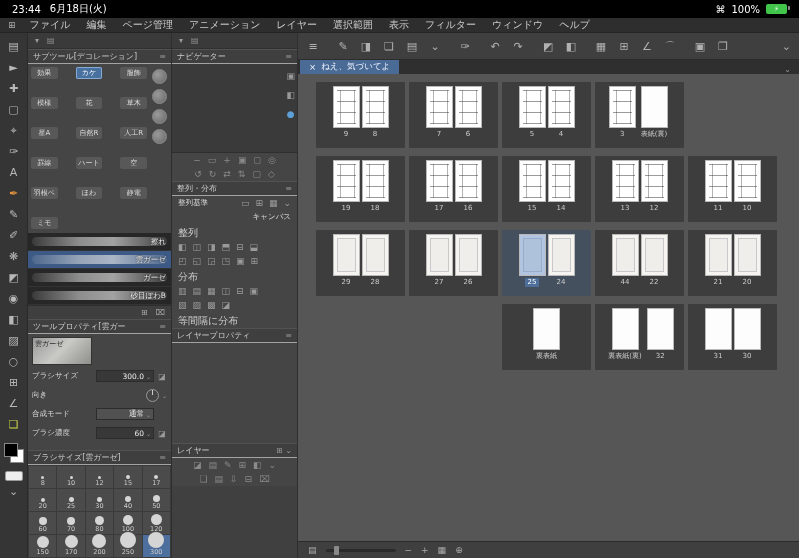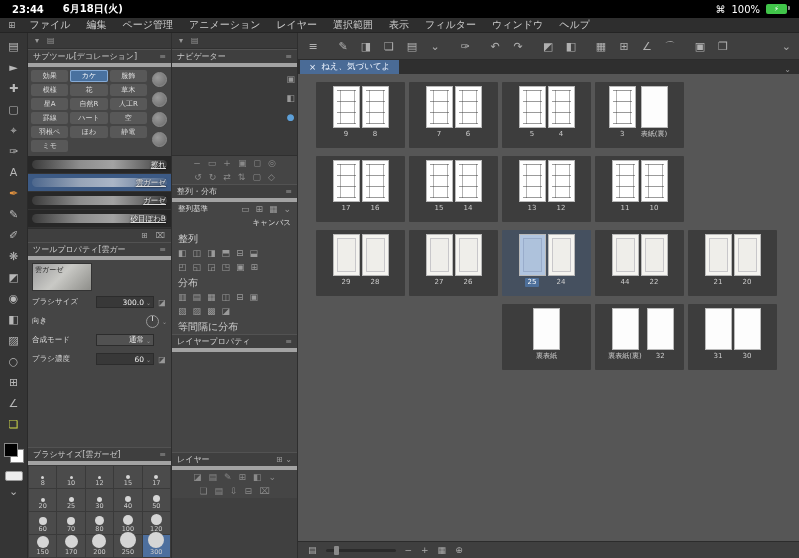--- a/index.html
+++ b/index.html
@@ -1,19 +1,19 @@
 <!DOCTYPE html>
 <html><head>
 <meta charset="utf-8">
 <style>
   html,body{margin:0;padding:0;background:#222;}
   .app{position:relative;width:799px;height:558px;background:#3c3c3c;font-family:"DejaVu Sans",sans-serif;color:#ddd;overflow:hidden;display:flex;flex-direction:column;user-select:none;}
   
   .statusbar{height:18px;background:#000;display:flex;align-items:center;justify-content:space-between;padding:0 12px;font-size:10px;color:#fff;flex:0 0 auto;}
-  .statusbar .sb-left{display:flex;gap:19px;align-items:center;font-weight:bold;}
+  .statusbar .sb-left{display:flex;gap:9px;align-items:center;}
   .statusbar .sb-right{display:flex;gap:6px;align-items:center;}
   .battery{width:21px;height:10px;border:1px solid #8a8,{};border-radius:2px;background:#41c54a;position:relative;display:flex;align-items:center;justify-content:center;}
   .battery:after{content:"";position:absolute;right:-3px;top:2px;width:2px;height:4px;background:#888;border-radius:0 1px 1px 0;}
   .battery .bolt{font-size:7px;color:#fff;line-height:8px;}
   
   .menubar{height:14px;background:#2e2e2e;display:flex;align-items:center;padding:0 6px;font-size:10px;color:#ccc;flex:0 0 auto;border-bottom:1px solid #242424;}
   .menubar .appicon{margin:0 6px 0 2px;font-size:9px;color:#aaa;}
   .menu-item{padding:0 8px;white-space:nowrap;}
   
   .main{flex:1;display:flex;min-height:0;}
@@ -22,32 +22,32 @@
   .tool-icon{width:21px;height:21px;display:flex;align-items:center;justify-content:center;font-size:11px;color:#b8b8b8;flex:0 0 auto;}
   .swatches{position:relative;width:20px;height:20px;margin-top:8px;flex:0 0 auto;}
   .swatch-primary{position:absolute;left:0;top:0;width:12px;height:12px;background:#000;border:1px solid #888;z-index:2;}
   .swatch-secondary{position:absolute;right:0;bottom:0;width:12px;height:12px;background:#fff;border:1px solid #888;}
   .colorset{width:16px;height:8px;background:#eee;border:1px solid #999;border-radius:2px;margin-top:8px;}
   
   .panelcol{background:#454545;border-right:1px solid #2e2e2e;display:flex;flex-direction:column;flex:0 0 auto;overflow:hidden;}
   .panelcol.subtoolcol{width:143px;}
   .panelcol.secondcol{width:125px;}
   .panel-topstrip{height:15px;background:#3a3a3a;border-bottom:1px solid #303030;display:flex;align-items:center;gap:8px;padding:0 7px;font-size:8px;color:#999;flex:0 0 auto;}
-  .panel-header{height:13px;background:#3f3f3f;border-top:1px solid #525252;border-bottom:4px solid #a3a3a3;display:flex;align-items:center;padding:0 5px;font-size:8px;color:#ccc;gap:4px;white-space:nowrap;overflow:hidden;flex:0 0 auto;}
+  .panel-header{height:13px;background:#3f3f3f;border-top:1px solid #525252;border-bottom:1px solid #a3a3a3;display:flex;align-items:center;padding:0 5px;font-size:8px;color:#ccc;gap:4px;white-space:nowrap;overflow:hidden;flex:0 0 auto;}
   .panel-header .htitle{flex:1;overflow:hidden;text-overflow:clip;}
   .panel-header .hmenu{color:#999;font-size:8px;}
   
   .cat-area{display:flex;padding:3px 2px 4px 3px;gap:3px;flex:0 0 auto;}
-  .cat-grid{flex:1;display:grid;grid-template-columns:repeat(3,1fr);gap:2px;align-content:start;}
+  .cat-grid{flex:1;display:grid;grid-template-columns:repeat(3,1fr);gap:18px;align-content:start;}
   .cat-btn{height:12px;background:#585858;border-radius:2px;font-size:7px;color:#ddd;display:flex;align-items:center;justify-content:center;overflow:hidden;white-space:nowrap;}
   .cat-btn.selected{background:#49719f;color:#fff;box-shadow:inset 0 0 0 1px #86abd6;}
   .cat-dock{width:19px;display:flex;flex-direction:column;align-items:center;gap:5px;padding-top:2px;}
   .circ{width:13px;height:13px;border-radius:50%;background:radial-gradient(circle at 35% 35%,#9a9a9a,#686868);border:1px solid #8d8d8d;}
   
-  .stroke-list{display:flex;flex-direction:column;flex:0 0 auto;text-decoration:underline;}
+  .stroke-list{display:flex;flex-direction:column;flex:0 0 auto;}
   .stroke-row{height:17px;position:relative;background:#272727;border-bottom:1px solid #333;display:flex;align-items:center;justify-content:flex-end;padding-right:5px;font-size:7.5px;color:#eee;}
   .stroke-row:before{content:"";position:absolute;left:4px;right:4px;top:4px;bottom:4px;border-radius:5px;background:linear-gradient(90deg,rgba(200,200,200,.12),rgba(225,225,225,.55) 35%,rgba(238,238,238,.62) 60%,rgba(195,195,195,.15));}
   .stroke-row.selected{background:#3c5a85;}
   .stroke-row span{position:relative;z-index:1;text-shadow:0 0 2px #000;}
   .subtool-footer{height:13px;background:#3f3f3f;border-top:1px solid #2e2e2e;display:flex;justify-content:flex-end;gap:8px;padding:0 6px;align-items:center;font-size:8px;color:#aaa;flex:0 0 auto;}
   
   .tp-content{padding:3px 4px;display:flex;flex-direction:column;gap:3px;flex:0 0 auto;}
   .tp-preview{width:58px;height:26px;background:linear-gradient(135deg,#99999a,#c9c9c5 48%,#8e8e8a);position:relative;border:1px solid #333;}
   .tp-preview span{position:absolute;left:2px;top:1px;font-size:7px;color:#1c1c1c;}
   .tp-row{display:flex;align-items:center;height:16px;gap:3px;}
@@ -563,20 +563,32 @@
                   <div class="pnum">表紙(裏)</div>
                 </div>
               </div>
             </div>
           </div>
           <div class="srow">
             <div class="spread">
               <div class="cells">
                 <div class="pcell">
                   <div class="thumb manga"></div>
+                  <div class="pnum">19</div>
+                </div>
+                <div class="pcell">
+                  <div class="thumb manga"></div>
+                  <div class="pnum">18</div>
+                </div>
+              </div>
+            </div>
+            <div class="spread">
+              <div class="cells">
+                <div class="pcell">
+                  <div class="thumb manga"></div>
                   <div class="pnum">17</div>
                 </div>
                 <div class="pcell">
                   <div class="thumb manga"></div>
                   <div class="pnum">16</div>
                 </div>
               </div>
             </div>
             <div class="spread">
               <div class="cells">

